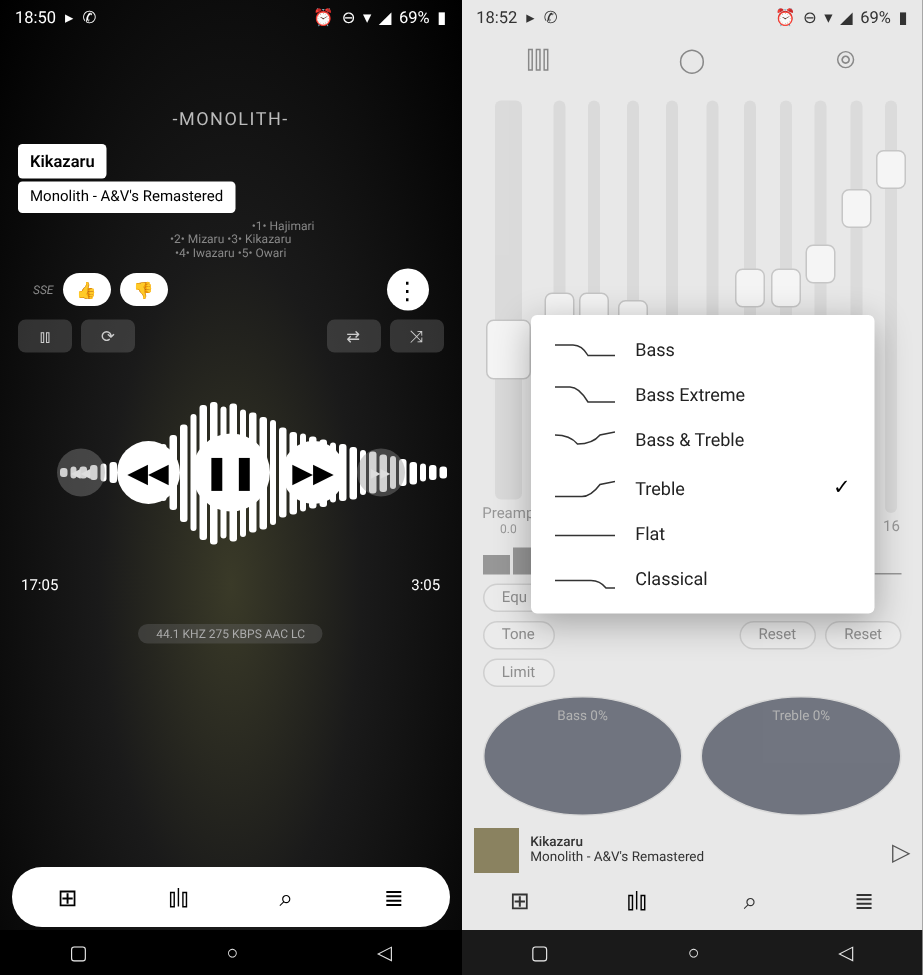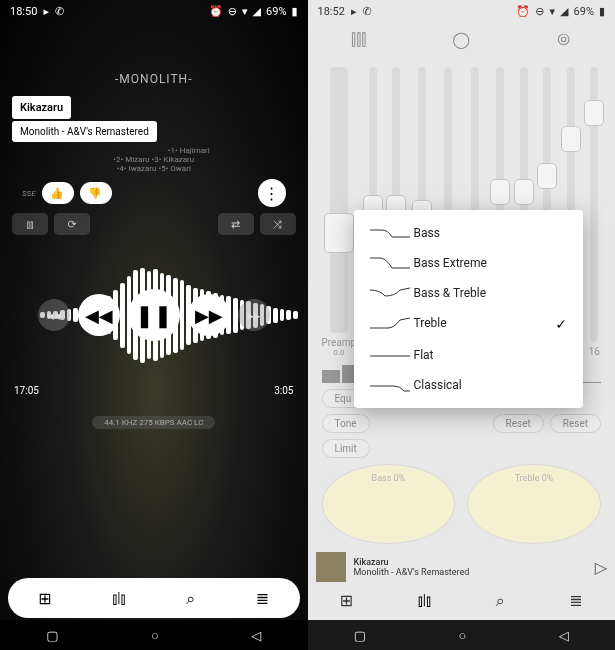--- a/index.html
+++ b/index.html
@@ -62,37 +62,37 @@
   .slider-label { font-size:10px; color:#555; }
   .slider-val { font-size:8px; color:#555; }
   
   .eq-mid { padding: 4px 14px; opacity:0.55;}
   .mini-bars { display:flex; gap:2px; height:22px; align-items:flex-end; margin-bottom:6px;}
   .mini-bars span { flex:1; background:#555; }
   .chip-row { display:flex; gap:6px; align-items:center; }
   .chip { border:1px solid #bbb; border-radius:14px; padding:3px 12px; font-size:10px; color:#444; background:#eee;}
   .chip-spacer { flex:1; }
   .knobs { display:flex; gap:12px; margin-top:6px; }
-  .knob { flex:1; height:80px; border:1px solid #ccc; border-radius:50%; position:relative; background:#fef9c3;}
+  .knob { flex:1; height:80px; border:1px solid #ccc; border-radius:50%; position:relative; background:#0f172a;}
   .knob-label { position:absolute; top:8px; width:100%; text-align:center; font-size:9px; color:#888; }
   .chip-col { display:flex; flex-direction:column; gap:6px; }
   
   .eq-footer { position:absolute; bottom:68px; left:8px; right:8px; display:flex; align-items:center; gap:8px;}
   .mini-art { width:30px; height:30px; background:#8a8260; }
   .mini-info { flex:1; font-size:9px; color:#333; }
   .mini-info .t1 { font-weight:500; }
   .mini-play { color:#555; font-size:16px; }
   
   .bottom-nav2 { position:absolute; bottom:32px; left:0; right:0; height:36px; display:flex; align-items:center; justify-content:space-around; }
   .bottom-nav2 .nav-btn { color:#333; font-size:16px; }
   .bottom-nav2 .nav-btn.active { color:#000; }
   
   
   .popup { position:absolute; top:210px; left:46px; right:32px; background:#fff; border-radius:4px; box-shadow:0 6px 24px rgba(0,0,0,0.3); padding:8px 0; z-index:10; }
-  .preset-item { display:flex; align-items:flex-start; padding:8px 16px; gap:4px; }
+  .preset-item { display:flex; align-items:flex-end; padding:8px 16px; gap:14px; }
   .preset-curve { width:40px; height:14px; }
   .preset-label { flex:1; font-size:12px; color:#222; }
   .preset-check { font-size:14px; color:#000; }
 </style>
 </head>
 <body>
 
 <div class="screen screen-left">
   <div class="status-bar">
     <div class="status-left">

